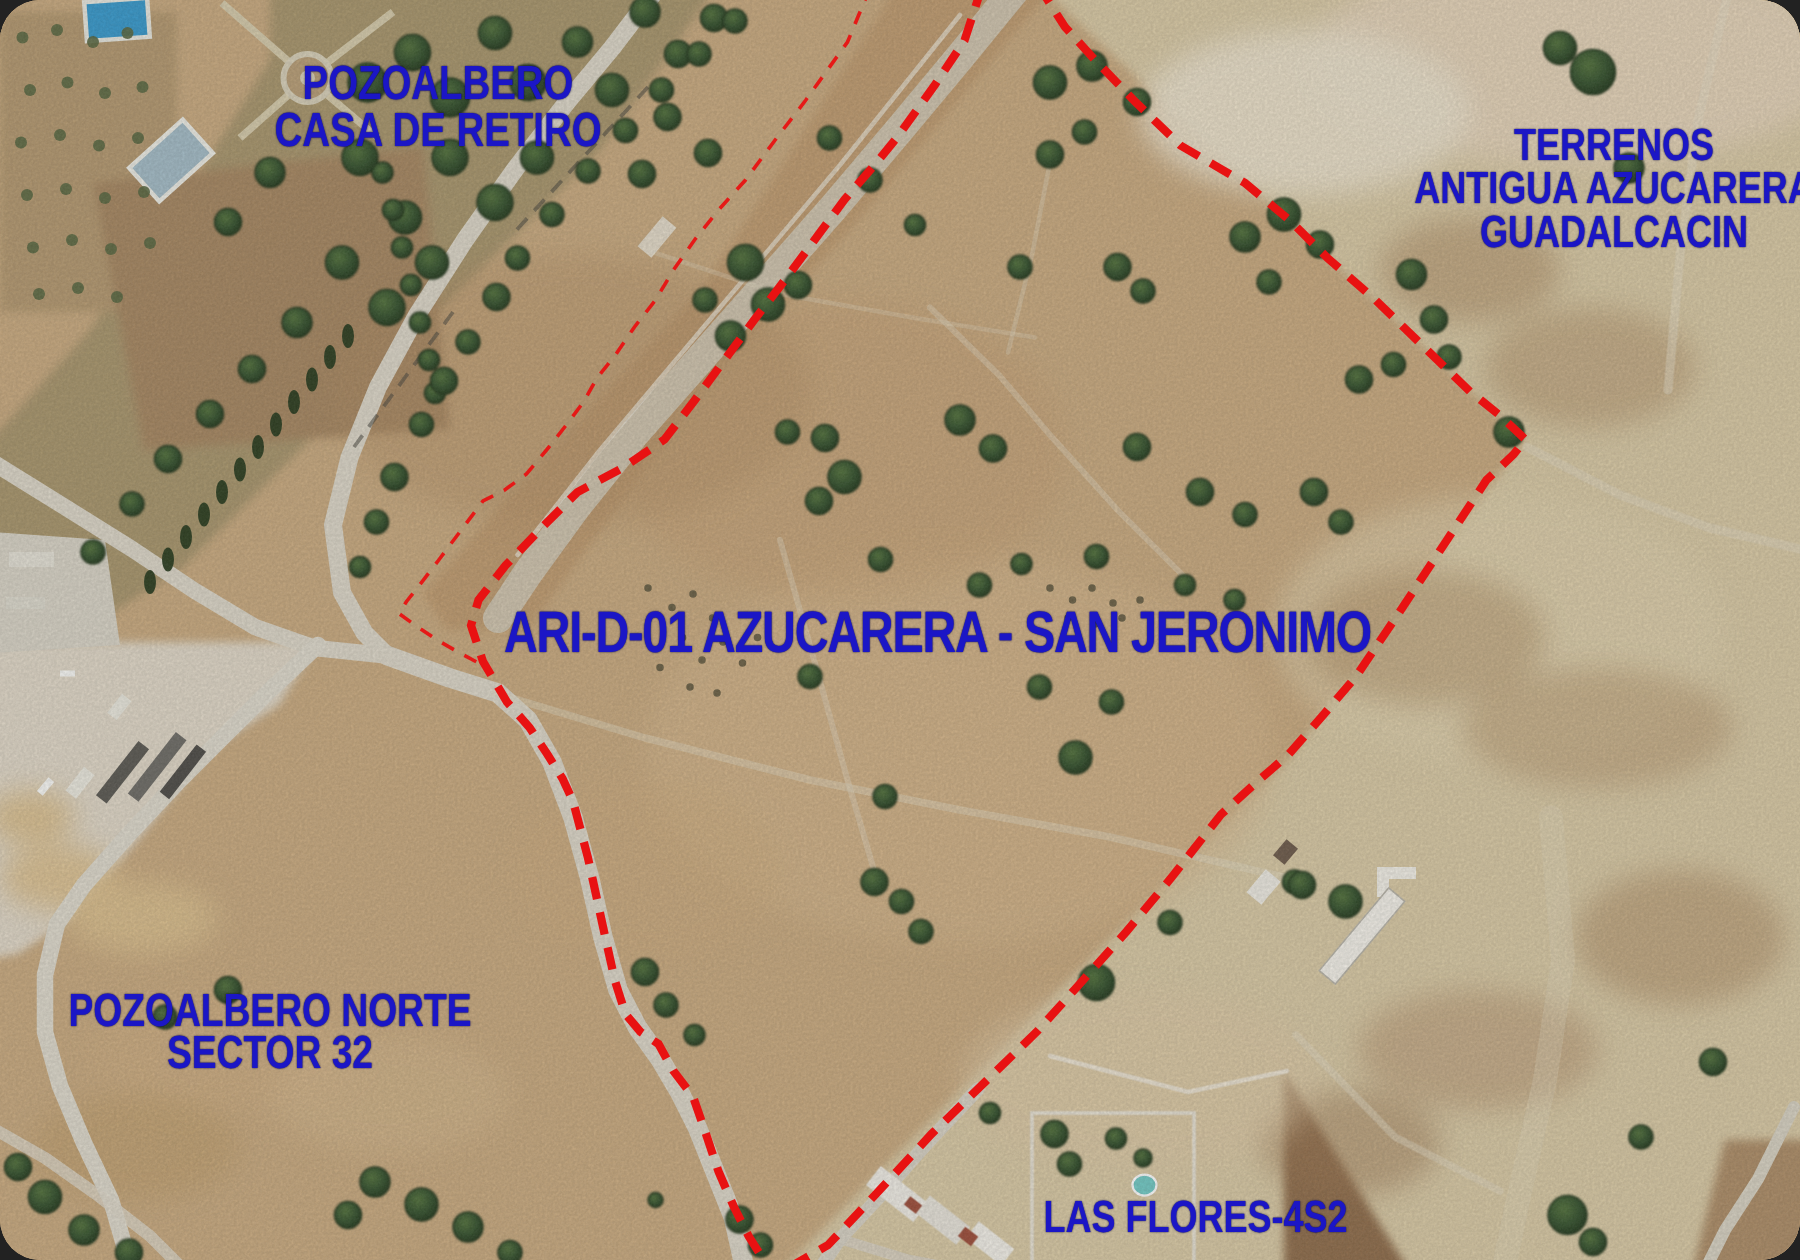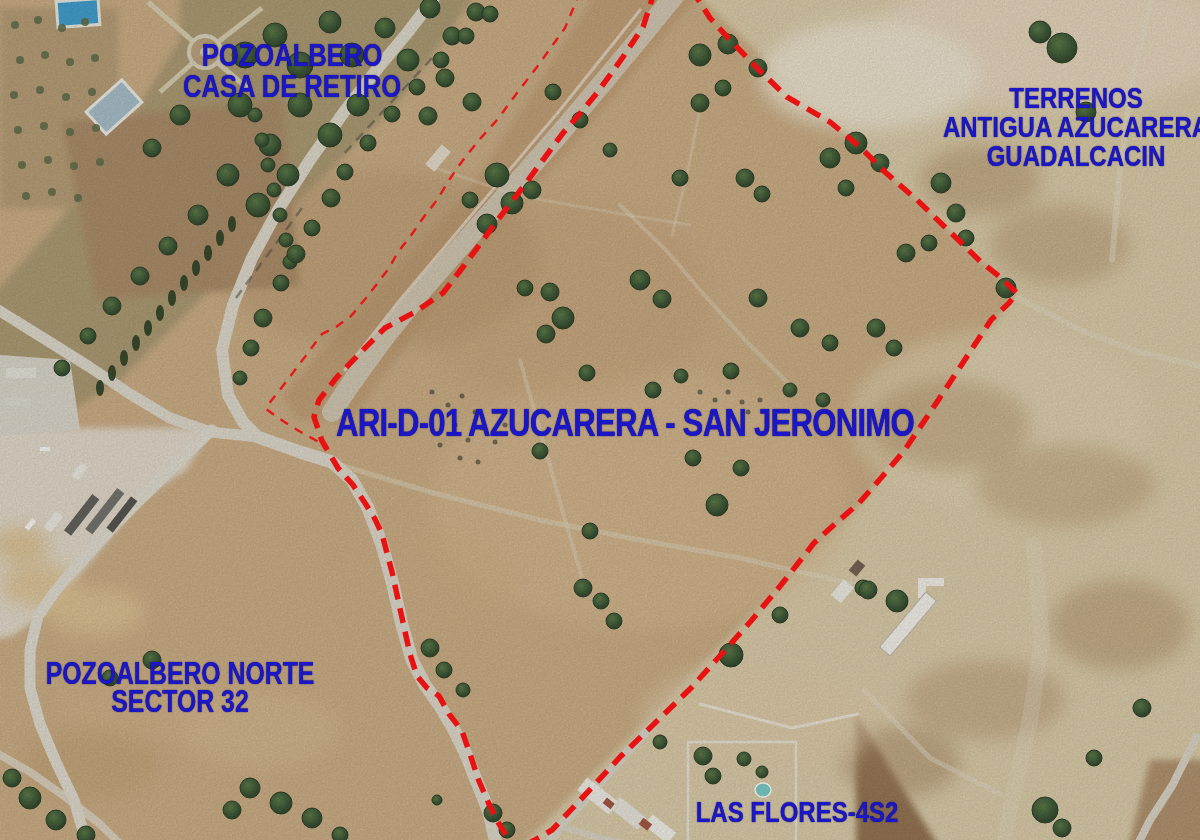--- a/index.html
+++ b/index.html
@@ -1,17 +1,17 @@
 <!DOCTYPE html>
 <html><head>
 <meta charset="utf-8">
 <style>
   html,body{margin:0;padding:0;background:#222;}
   .stage{position:relative;width:1200px;height:840px;overflow:hidden;
-         font-family:"Liberation Sans",sans-serif;background:#c9a97d;}
+         font-family:"Liberation Sans",sans-serif;background:#c9a97d;border-radius:27px;}
   .stage svg{position:absolute;left:0;top:0;display:block;}
   .label{position:absolute;transform:translate(-50%,-50%) scaleX(0.8);
          color:#1b16c6;font-weight:bold;text-align:center;white-space:nowrap;
          text-shadow:0 0 1.5px rgba(0,0,70,.65), 0 0 1px rgba(0,0,50,.5);
          line-height:1;}
   .label span{display:block;}
   .lbl-park{left:292px;top:71px;font-size:32px;}
   .lbl-park span{line-height:31px;}
   .lbl-terrenos{left:1076px;top:126px;font-size:30px;}
   .lbl-terrenos span{line-height:29px;}

